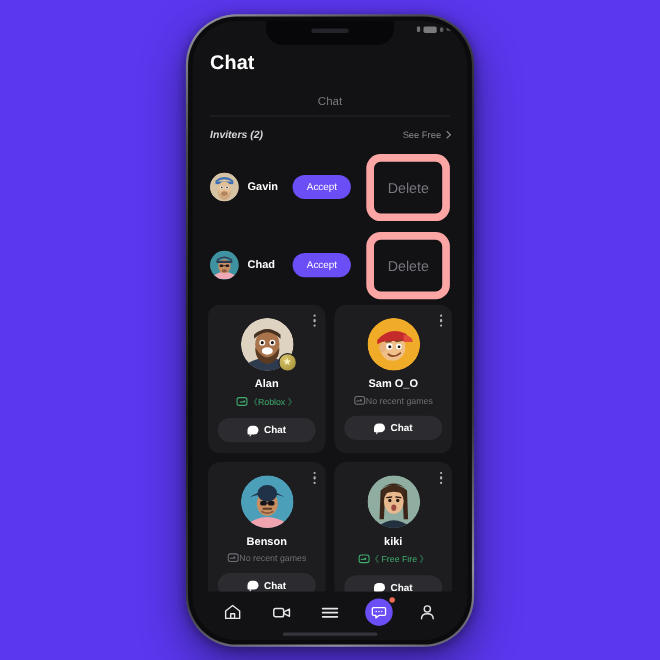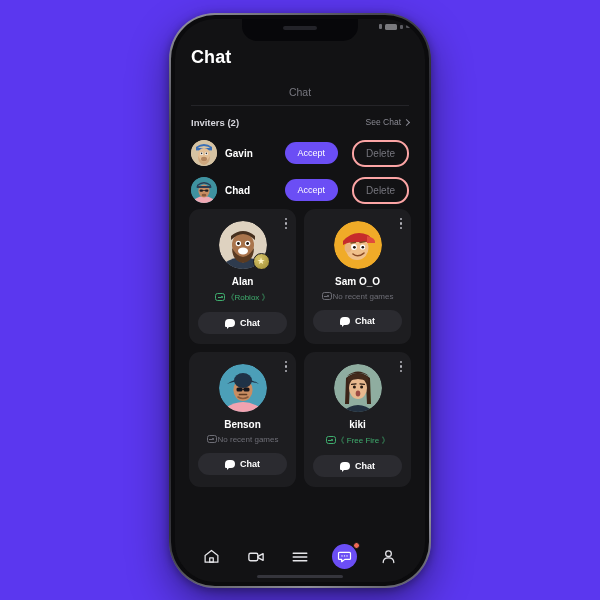--- a/index.html
+++ b/index.html
@@ -103,21 +103,21 @@
     overflow: hidden;
     padding: 0 13px;
   }
 
   
   .section-row {
     display: flex; align-items: center; justify-content: space-between;
     padding: 11px 3px 7px 3px;
   }
   .section-title {
-    font-size: 9.5px; color: #d6d6dc; font-weight: bold;
+    font-size: 9.5px; color: #d6d6dc; font-weight: bold; font-style: italic;
   }
   .see-more {
     display: flex; align-items: center; gap: 3px;
     font-size: 8.5px; color: #8a8a93;
   }
   .chev { width: 5px; height: 5px; border-right: 1.2px solid #8a8a93;
           border-top: 1.2px solid #8a8a93; transform: rotate(45deg); }
   .info-icon {
     width: 13px; height: 13px; border-radius: 50%;
     border: 1.3px solid #9a9aa3;
@@ -143,23 +143,23 @@
   }
   .btn-accept {
     background: #6B4EF5; color: #fff;
     font-size: 9px; font-weight: normal;
     border: none; border-radius: 13px;
     padding: 6px 13px;
     cursor: pointer;
   }
   .btn-delete {
     background: transparent; color: #76767e;
-    font-size: 10px;
-    border: 2px solid #fca5a5; border-radius: 13px;
-    padding: 6px 12px;
+    font-size: 13px;
+    border: 7px solid #fca5a5; border-radius: 13px;
+    padding: 16px 12px;
     cursor: pointer;
     margin-left: 6px;
   }
 
   
   .friend-grid {
     display: grid;
     grid-template-columns: 1fr 1fr;
     gap: 8px;
     padding: 0 1px;
@@ -298,21 +298,21 @@
       <div class="tabs">
         <div class="tab">Chat</div>
       </div>
     </div>
 
     <div class="app-body">
 
       <div class="section-row">
         <div class="section-title">Inviters (2)</div>
         <div class="see-more">
-          <span>See Chat</span>
+          <span>See Free</span>
           <span class="chev"></span>
         </div>
       </div>
 
       <div class="inviter-row">
         <div class="avatar-sm" style="background:#d9c6a8;">
           <svg class="face" viewBox="0 0 26 26">
             <circle cx="13" cy="13" r="13" fill="#d6c3a3"></circle>
             <path d="M5 9 Q13 3 21 9 L21 7 Q13 1 5 7 Z" fill="#3c6fb5"></path>
             <rect x="5" y="8" width="16" height="2.4" fill="#3c6fb5"></rect>

